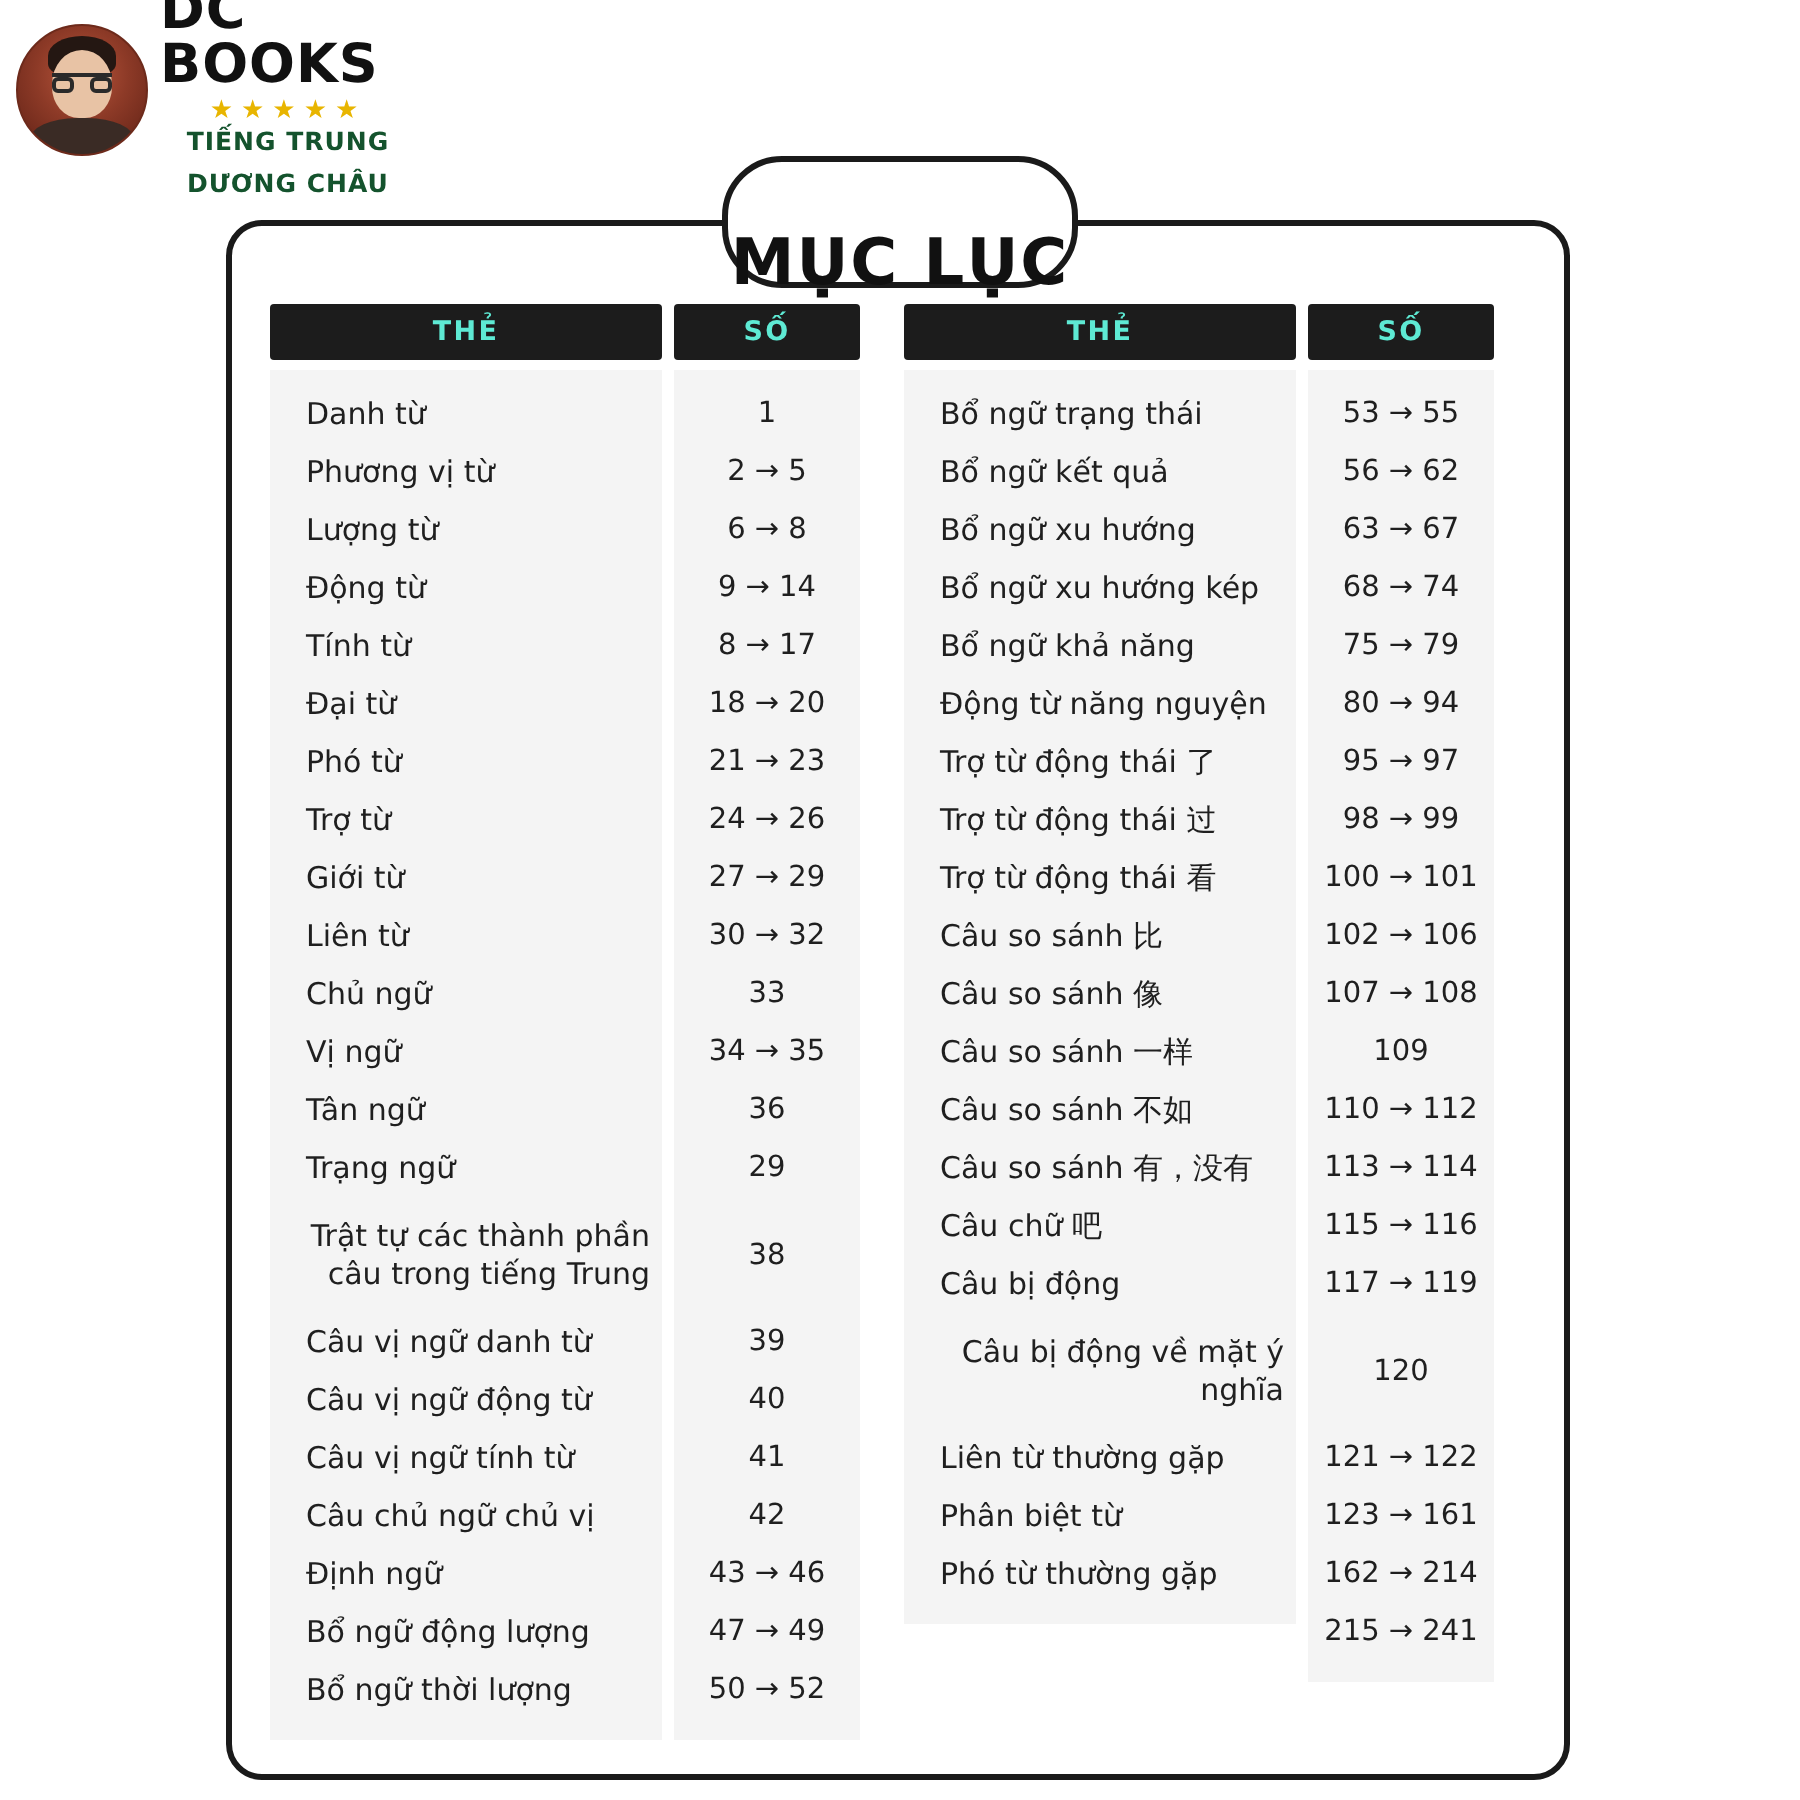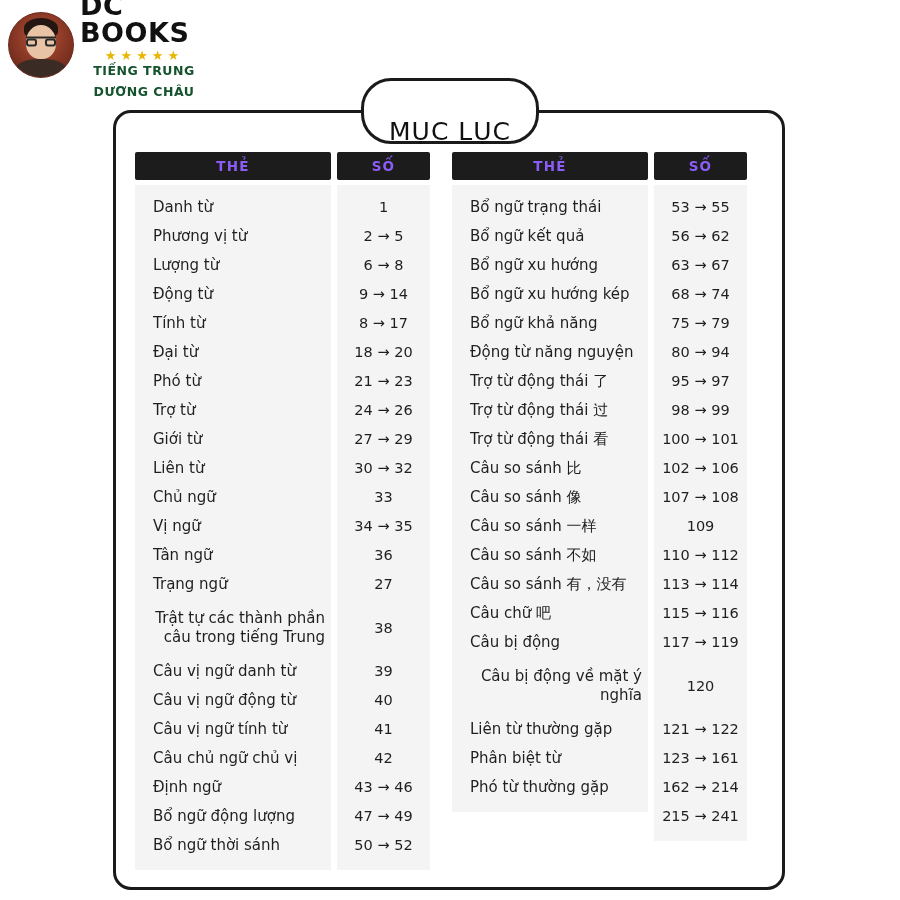--- a/index.html
+++ b/index.html
@@ -138,22 +138,22 @@
     height: 60px;
     border: 3px solid #1a1a1a;
     border-radius: 30px;
     background: #ffffff;
     display: flex;
     align-items: center;
     justify-content: center;
     z-index: 3;
   }
   #toc-title {
-    font-size: 25px;
-    font-weight: normal;
+    font-size: 32px;
+    font-weight: bold;
     letter-spacing: 1px;
     color: #111111;
     margin-top: 40px;
   }
 
   
   #columns {
     position: absolute;
     left: 113px;
     top: 152px;
@@ -167,21 +167,21 @@
     display: flex;
     gap: 6px;
   }
   .col-tag   { width: 196px; }
   .col-num   { width: 93px; }
   .col2 .col-tag { width: 196px; }
   .col2 .col-num { width: 93px; }
 
   .hdr {
     background: #1c1c1c;
-    color: #8b5cf6;
+    color: #5eead4;
     font-weight: bold;
     font-size: 13.5px;
     letter-spacing: 1.2px;
     height: 28px;
     display: flex;
     align-items: center;
     justify-content: center;
     border-radius: 2px;
   }
   .cells {
@@ -248,40 +248,40 @@
           <div class="cell">Vị ngữ</div>
           <div class="cell">Tân ngữ</div>
           <div class="cell">Trạng ngữ</div>
           <div class="cell two-line">Trật tự các thành phần câu trong tiếng Trung</div>
           <div class="cell">Câu vị ngữ danh từ</div>
           <div class="cell">Câu vị ngữ động từ</div>
           <div class="cell">Câu vị ngữ tính từ</div>
           <div class="cell">Câu chủ ngữ chủ vị</div>
           <div class="cell">Định ngữ</div>
           <div class="cell">Bổ ngữ động lượng</div>
-          <div class="cell">Bổ ngữ thời sánh</div>
+          <div class="cell">Bổ ngữ thời lượng</div>
         </div>
     </div>
     <div class="col-num">
       <div class="hdr">SỐ</div>
       <div class="cells numcol" id="left-nums">
           <div class="cell">1</div>
           <div class="cell">2 → 5</div>
           <div class="cell">6 → 8</div>
           <div class="cell">9 → 14</div>
           <div class="cell">8 → 17</div>
           <div class="cell">18 → 20</div>
           <div class="cell">21 → 23</div>
           <div class="cell">24 → 26</div>
           <div class="cell">27 → 29</div>
           <div class="cell">30 → 32</div>
           <div class="cell">33</div>
           <div class="cell">34 → 35</div>
           <div class="cell">36</div>
-          <div class="cell">27</div>
+          <div class="cell">29</div>
           <div class="cell two-line">38</div>
           <div class="cell">39</div>
           <div class="cell">40</div>
           <div class="cell">41</div>
           <div class="cell">42</div>
           <div class="cell">43 → 46</div>
           <div class="cell">47 → 49</div>
           <div class="cell">50 → 52</div>
         </div>
     </div>

